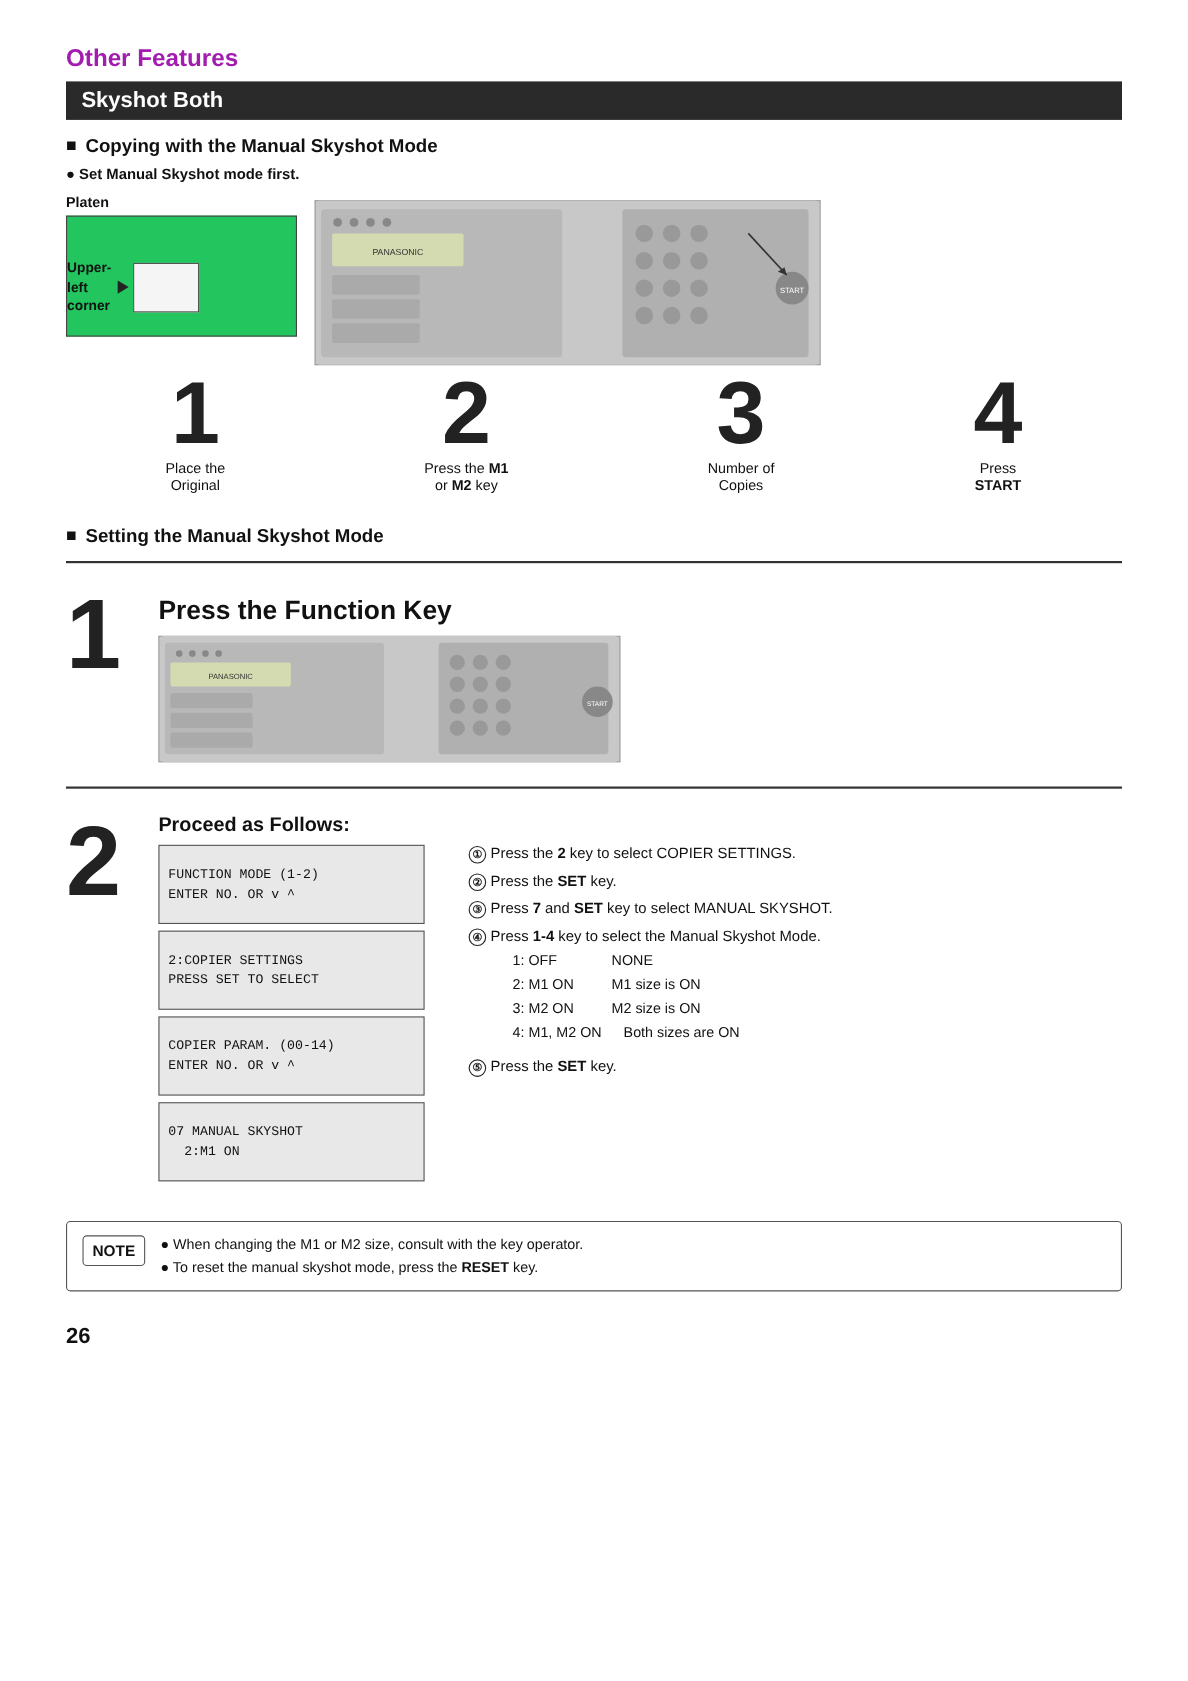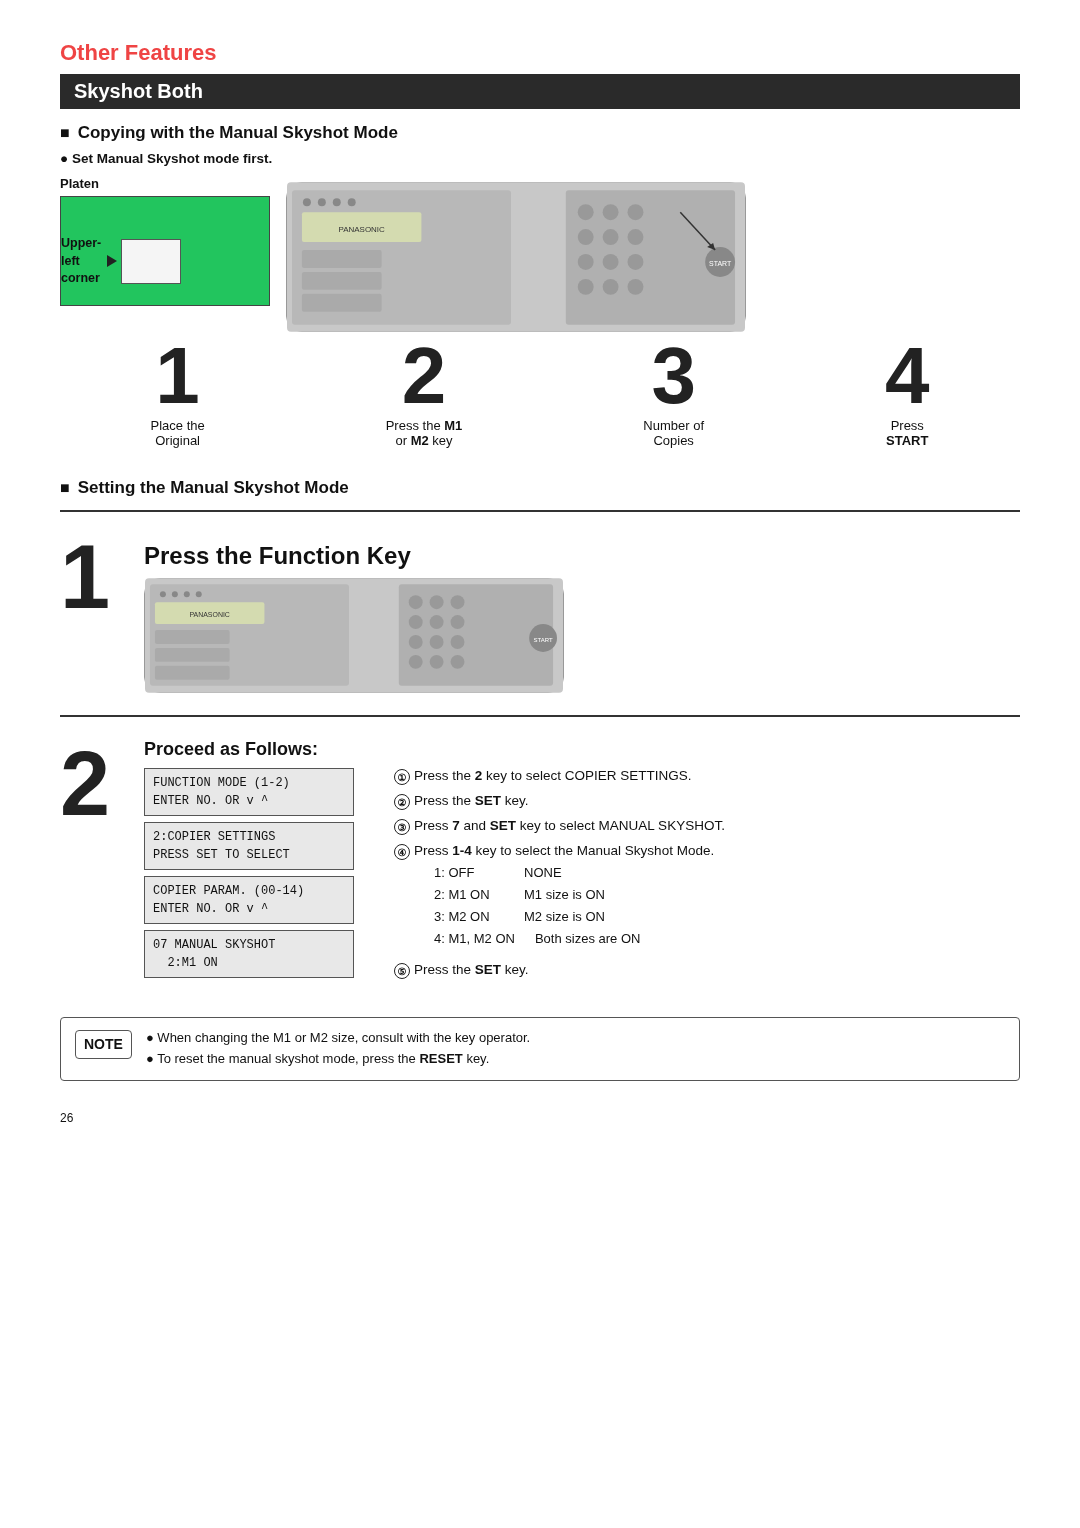--- a/index.html
+++ b/index.html
@@ -8,21 +8,21 @@
       background: #fff;
       width: 1080px;
       min-height: 1528px;
       padding: 40px 60px 40px 60px;
       font-size: 15px;
       color: #111;
     }
     h1.page-title {
       font-size: 22px;
       font-weight: bold;
-      color: #ef4444;
+      color: #a21caf;
       margin-bottom: 8px;
     }
     .section-banner {
       background: #2a2a2a;
       color: #fff;
       font-size: 20px;
       font-weight: bold;
       padding: 6px 14px;
       margin-bottom: 14px;
     }
@@ -100,23 +100,23 @@
     .proceed-label {
       font-size: 18px;
       font-weight: bold;
       margin-bottom: 8px;
     }
     .lcd-box {
       background: #e8e8e8;
       border: 1.5px solid #555;
       font-family: 'Courier New', monospace;
       font-size: 12px;
-      padding: 5px 8px;
+      padding: 17px 8px;
       margin-bottom: 6px;
-      width: 210px;
+      width: 242px;
       line-height: 1.5;
     }
     .instructions-col {
       flex: 1;
     }
     .instruction-item {
       font-size: 13.5px;
       margin-bottom: 8px;
       display: flex;
       align-items: flex-start;
@@ -173,21 +173,21 @@
       padding: 0;
     }
     .note-content ul li::before {
       content: '● ';
     }
 
     
     .panel-sim {
       background: #d0d0d0;
       border: 1px solid #999;
-      border-radius: 16px;
+      border-radius: 0;
       display: flex;
       align-items: center;
       justify-content: center;
       font-size: 11px;
       color: #666;
       position: relative;
     }
     .divider-line {
       border-top: 2px solid #333;
       margin: 12px 0;
@@ -405,13 +405,13 @@
 <div class="note-box">
   <div class="note-label">NOTE</div>
   <div class="note-content">
     <ul>
       <li>When changing the M1 or M2 size, consult with the key operator.</li>
       <li>To reset the manual skyshot mode, press the <b>RESET</b> key.</li>
     </ul>
   </div>
 </div>
 
-<div style="margin-top:30px; font-size:12px; font-weight:normal;">26</div>
+<div style="margin-top:30px; font-size:20px; font-weight:bold;">26</div>
 
 </body></html>

